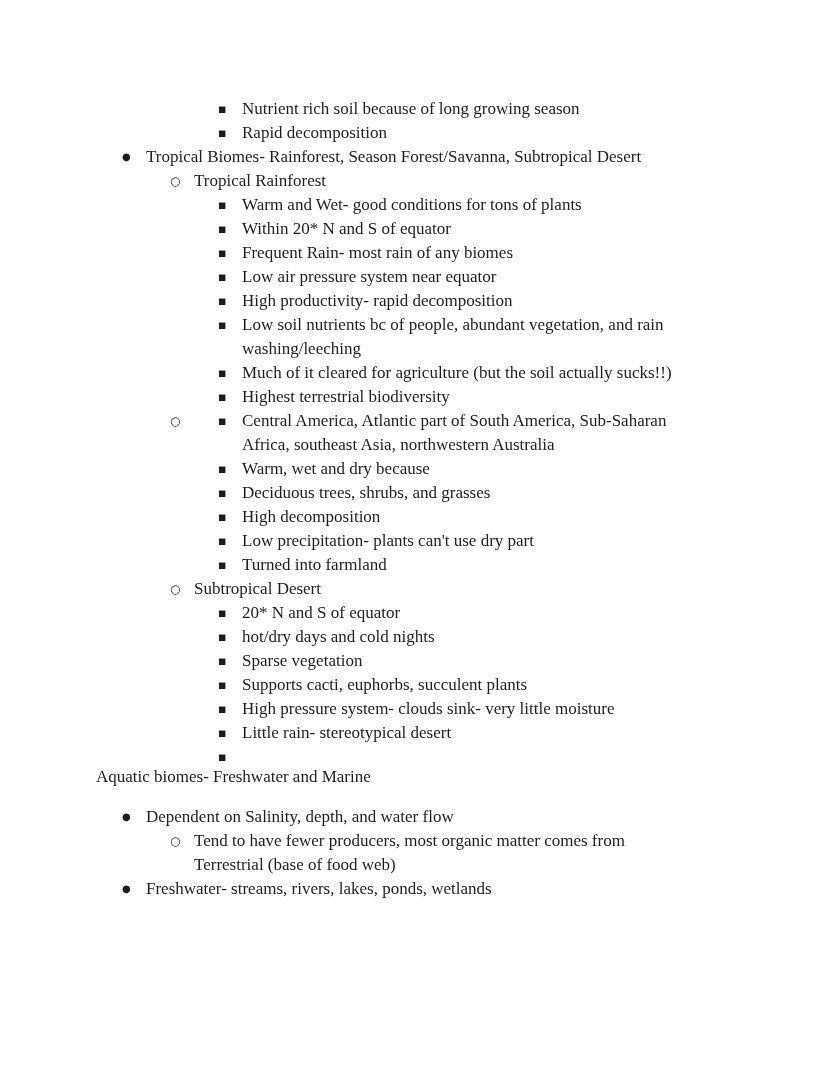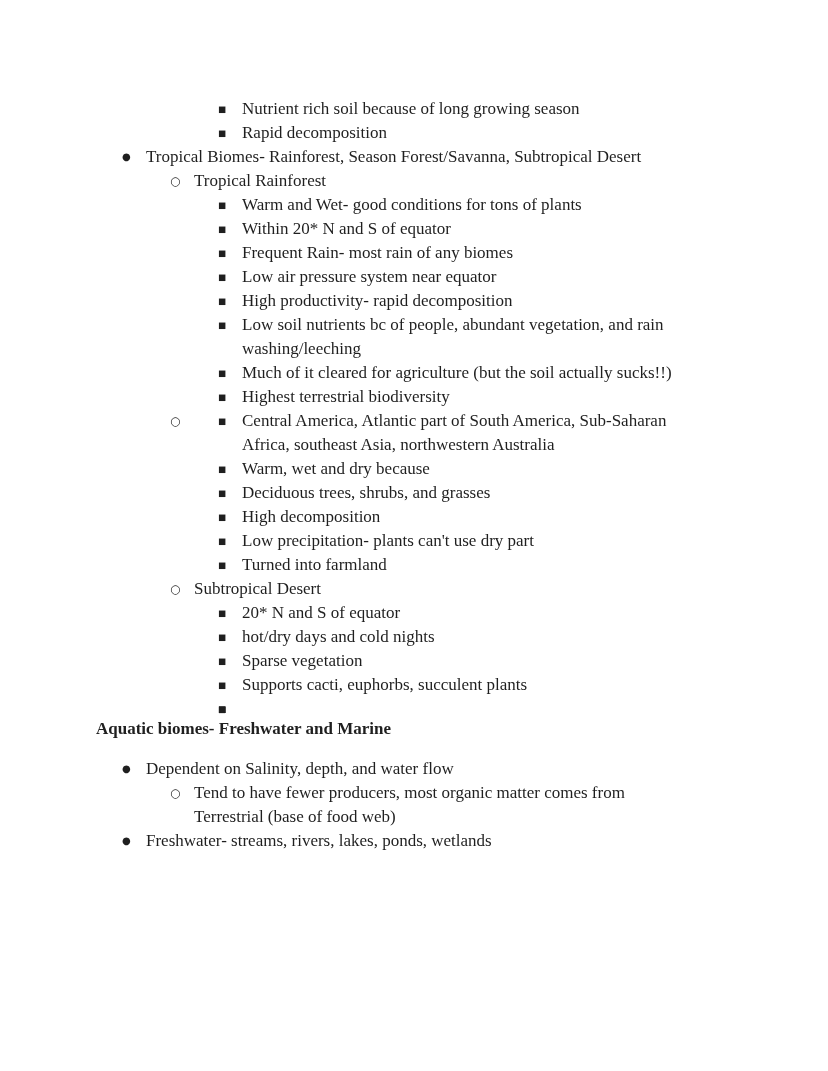--- a/index.html
+++ b/index.html
@@ -44,21 +44,20 @@
   }
   .l1 { padding-left: 50px; }
   .l1 > .bullet { left: 26px; font-size: 10px; }
   .l2 { padding-left: 98px; }
   .l2 > .bullet { left: 74px; font-size: 12px; }
   .l3 { padding-left: 146px; }
   .l3 > .bullet { left: 122px; font-size: 8.5px; }
   .para {
     margin: 20px 0 16px 0;
     white-space: pre-wrap;
-    font-weight: bold;
   }
 </style>
 </head>
 <body>
 
 <div class="page">
   <div class="doc">
     <div class="content" id="doc-content">
         <ul class="list">
           <li class="li l3"><span class="bullet">■</span><span>Nutrient rich soil because of long growing season</span></li>
@@ -80,22 +79,22 @@
           <li class="li l3"><span class="bullet">■</span><span>Warm, wet and dry because</span></li>
           <li class="li l3"><span class="bullet">■</span><span>Deciduous trees, shrubs, and grasses</span></li>
           <li class="li l3"><span class="bullet">■</span><span>High decomposition</span></li>
           <li class="li l3"><span class="bullet">■</span><span>Low precipitation- plants can't use dry part</span></li>
           <li class="li l3"><span class="bullet">■</span><span>Turned into farmland</span></li>
           <li class="li l2"><span class="bullet">○</span><span>Subtropical Desert</span></li>
           <li class="li l3"><span class="bullet">■</span><span>20* N and S of equator</span></li>
           <li class="li l3"><span class="bullet">■</span><span>hot/dry days and cold nights</span></li>
           <li class="li l3"><span class="bullet">■</span><span>Sparse vegetation</span></li>
           <li class="li l3"><span class="bullet">■</span><span>Supports cacti, euphorbs, succulent plants</span></li>
-          <li class="li l3"><span class="bullet">■</span></li>
-          <li class="li l3"><span class="bullet">■</span></li>
+          <li class="li l3"><span class="bullet">■</span><span>High pressure system- clouds sink- very little moisture</span></li>
+          <li class="li l3"><span class="bullet">■</span><span>Little rain- stereotypical desert</span></li>
           <li class="li l3"><span class="bullet">■</span></li>
         </ul>
         <p class="para">Aquatic biomes- Freshwater and Marine</p>
         <ul class="list">
           <li class="li l1"><span class="bullet">●</span><span>Dependent on Salinity, depth, and water flow</span></li>
           <li class="li l2"><span class="bullet">○</span><span>Tend to have fewer producers, most organic matter comes from
 Terrestrial (base of food web)</span></li>
           <li class="li l1"><span class="bullet">●</span><span>Freshwater- streams, rivers, lakes, ponds, wetlands</span></li>
         </ul>
       </div>

